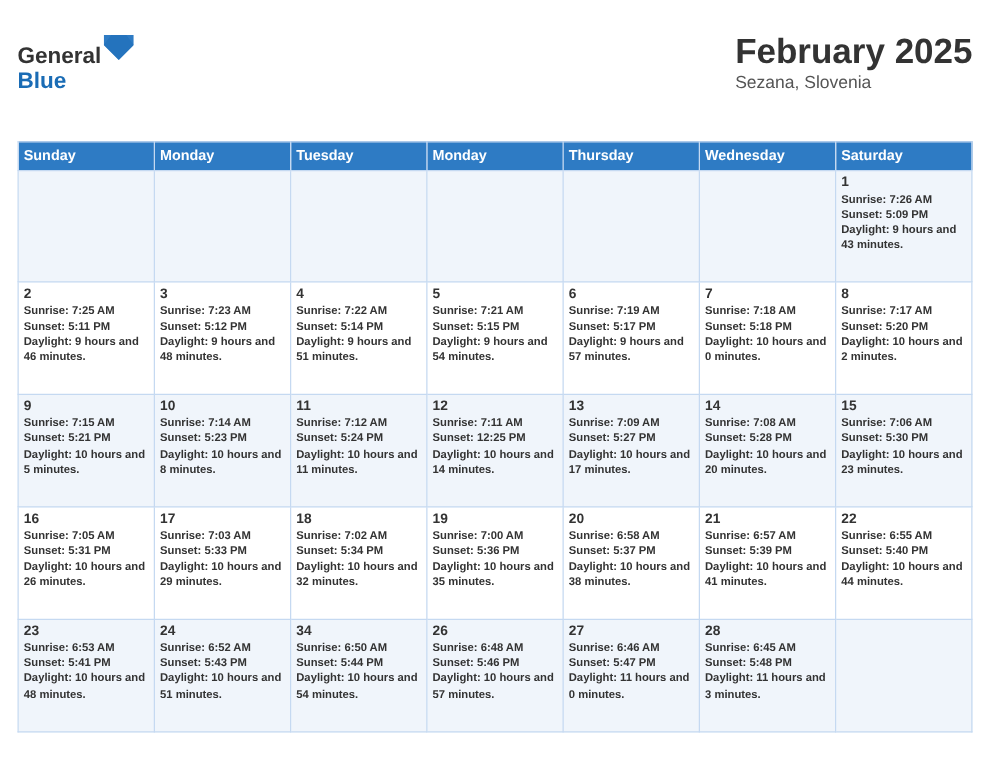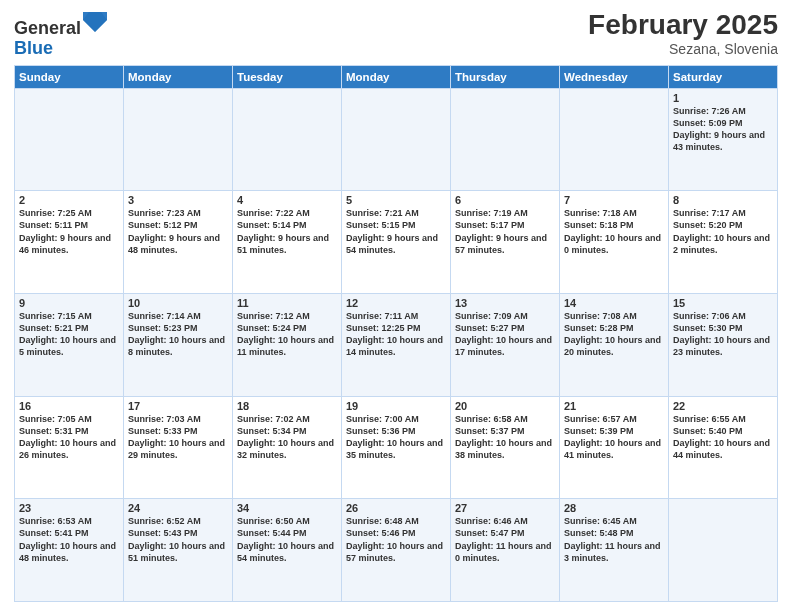--- a/index.html
+++ b/index.html
@@ -6,21 +6,21 @@
     body {
       font-family: Arial, sans-serif;
       background: #fff;
       width: 792px;
       height: 612px;
       overflow: hidden;
     }
     .page {
       width: 792px;
       height: 612px;
-      padding: 10px 14px;
+      padding: 26px 14px;
       display: flex;
       flex-direction: column;
     }
     .header {
       display: flex;
       justify-content: space-between;
       align-items: flex-start;
       margin-bottom: 6px;
     }
     .logo {
@@ -33,37 +33,37 @@
       line-height: 1.1;
     }
     .logo-general { color: #333; }
     .logo-blue { color: #1a6cb5; text-align: center; }
     .logo-icon {
       width: 24px;
       height: 24px;
       margin-left: 2px;
     }
     .title-block {
-      text-align: right;
     }
     .month-title {
       font-size: 28px;
       font-weight: bold;
       color: #333;
       line-height: 1.1;
     }
     .subtitle {
       font-size: 14px;
       color: #555;
     }
     .calendar {
       width: 100%;
       border-collapse: collapse;
       flex: 1;
       table-layout: fixed;
+      margin-top: 32px;
     }
     .calendar thead tr th {
       background-color: #2e7bc4;
       color: #fff;
       font-size: 11.5px;
       font-weight: bold;
       padding: 5px 4px;
       text-align: left;
       border: 1px solid #c5d9f1;
     }

